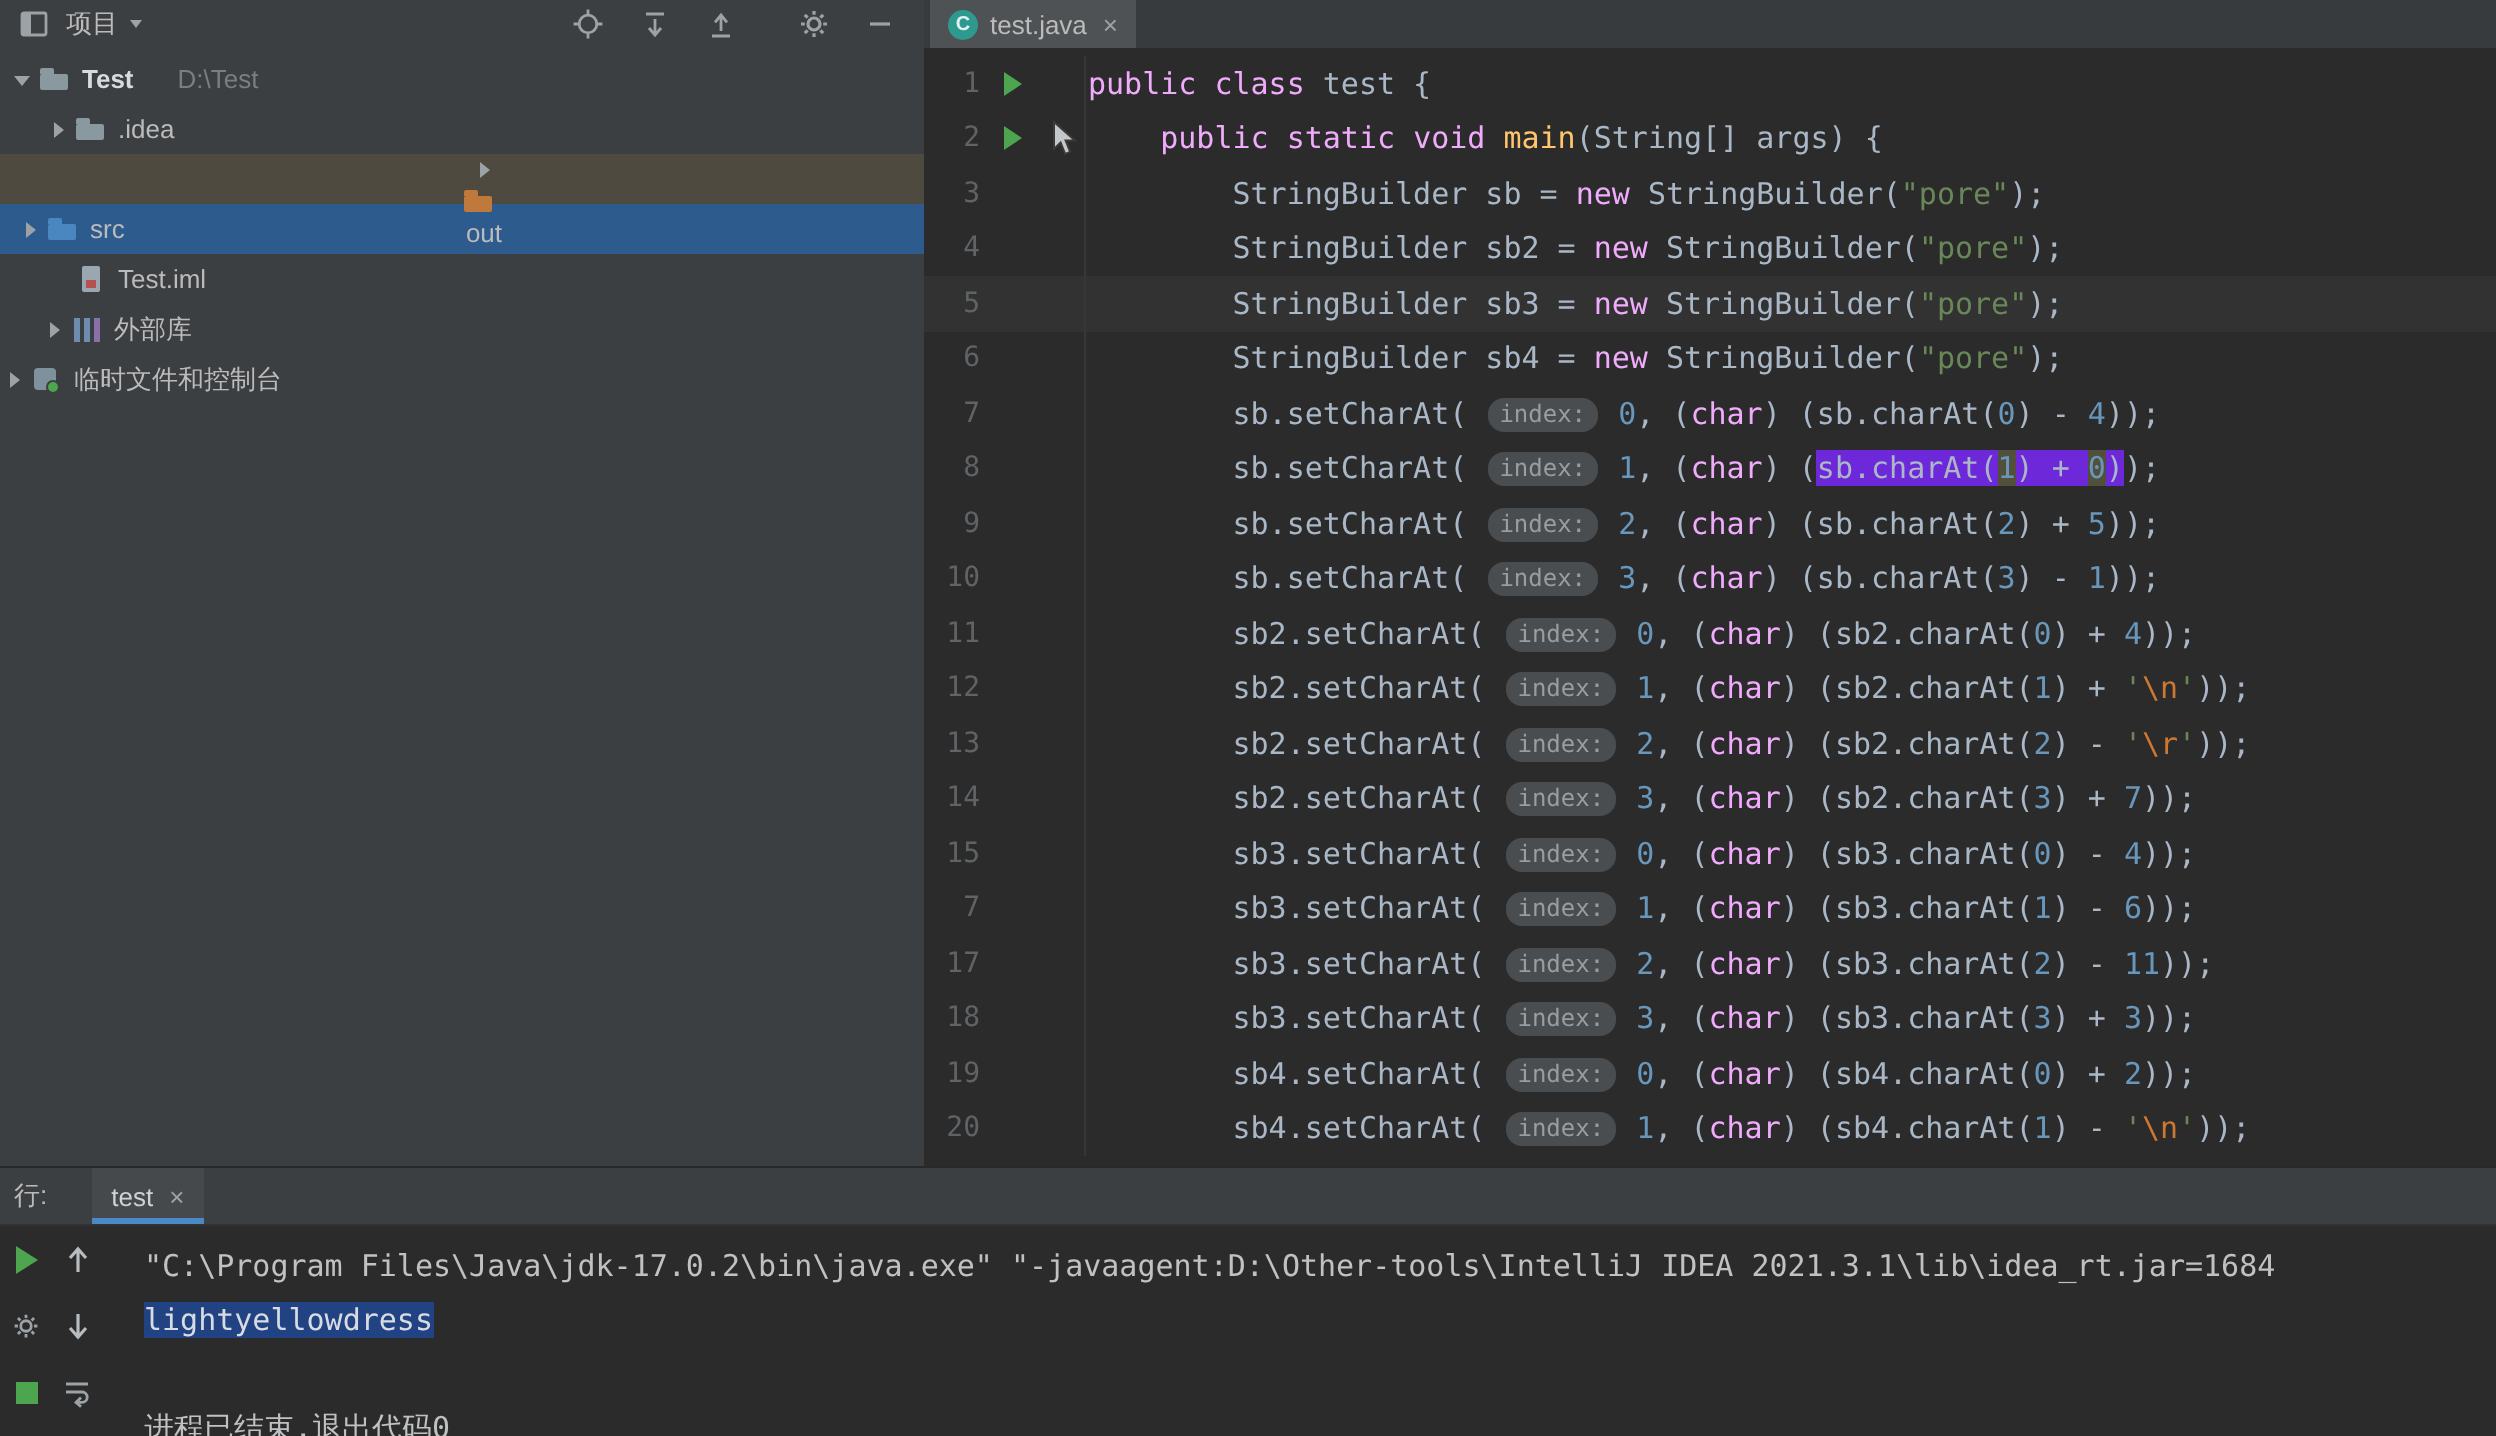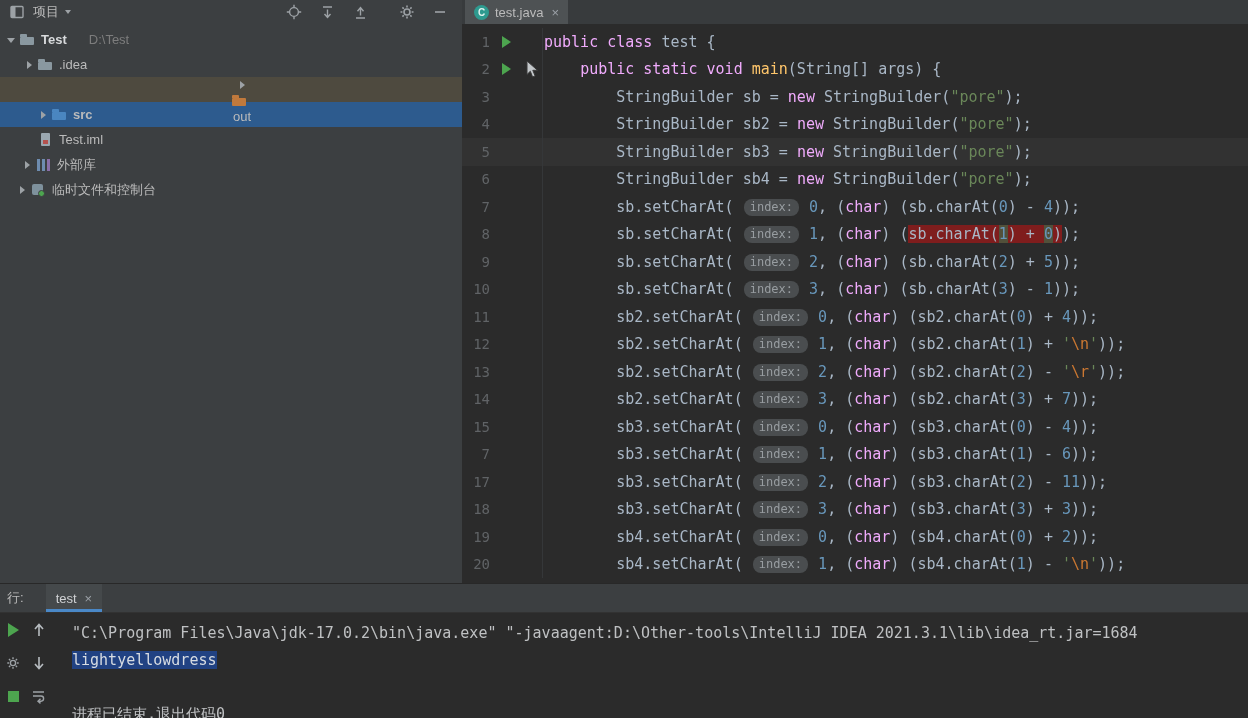--- a/index.html
+++ b/index.html
@@ -52,21 +52,21 @@
   .runslot{width:20px;height:16px;margin-left:9px;position:relative;flex:none;}
   .runslot.run{cursor:pointer;}
   .runslot.run::before{content:"";position:absolute;left:3px;top:2px;border-left:9px solid #4da54f;border-top:6px solid transparent;border-bottom:6px solid transparent;}
   .ltext{white-space:pre;padding-left:1px;}
   .tk-kw{color:#f0abfc;}
   .tk-pl{color:#a9b7c6;}
   .tk-fn{color:#ffc66b;}
   .tk-str{color:#6a8759;}
   .tk-esc{color:#cc7832;}
   .tk-num{color:#6897bb;}
-  .tk-plh{color:#a9b7c6;background:#7f1d1d;}
+  .tk-plh{color:#a9b7c6;background:#6d28d9;}
   .tk-numh{color:#6897bb;background:#52503a;}
   .tk-hint{display:inline-block;background:#4a4d4f;color:#989da1;border-radius:8px;padding:0 6px;font-size:12px;line-height:17px;height:17px;vertical-align:middle;margin:0 1px;}
   .cursor-overlay{position:absolute;left:64px;top:36px;z-index:5;}
 
   
   .bottom{flex:1;display:flex;flex-direction:column;border-top:1px solid #282828;}
   .runbar{height:28px;flex:none;background:#3c3f41;display:flex;align-items:center;border-bottom:1px solid #323232;}
   .run-label{color:#bbbbbb;font-size:13px;margin-left:7px;}
   .rtab{height:28px;display:flex;align-items:center;padding:0 10px;margin-left:22px;color:#d0d2d4;font-size:13px;background:#45494b;box-shadow:inset 0 -3px 0 #4a88c7;cursor:pointer;}
   .console{flex:1;display:flex;background:#2b2b2b;overflow:hidden;}
@@ -146,36 +146,36 @@
         <div class="tree-row" style="padding-left: 22px;">
           <span class="chev right"></span>
           <span class="ticon folder"></span>
           <span class="tlabel">.idea</span>
         </div>
         <div class="tree-row inact" style="padding-left: 22px; flex-direction: column;">
           <span class="chev right"></span>
           <span class="ticon folder-excluded"></span>
           <span class="tlabel">out</span>
         </div>
-        <div class="tree-row sel" style="padding-left: 36px; font-weight: bold;">
+        <div class="tree-row sel" style="padding-left: 8px;">
           <span class="chev right"></span>
           <span class="ticon folder-source"></span>
           <span class="tlabel">src</span>
         </div>
         <div class="tree-row" style="padding-left: 22px;">
           <span class="chev none"></span>
           <span class="ticon file-module"></span>
           <span class="tlabel">Test.iml</span>
         </div>
         <div class="tree-row" style="padding-left: 20px;">
           <span class="chev right"></span>
           <span class="ticon libraries"></span>
           <span class="tlabel">外部库</span>
         </div>
-        <div class="tree-row" style="padding-left: 15px;">
+        <div class="tree-row" style="padding-left: 0;">
           <span class="chev right"></span>
           <span class="ticon scratches"></span>
           <span class="tlabel">临时文件和控制台</span>
         </div>
       </div>
     <div class="editor-panel">
       <div id="code">
           <div class="cline">
             <span class="gut">
               <span class="lnum">1</span>

